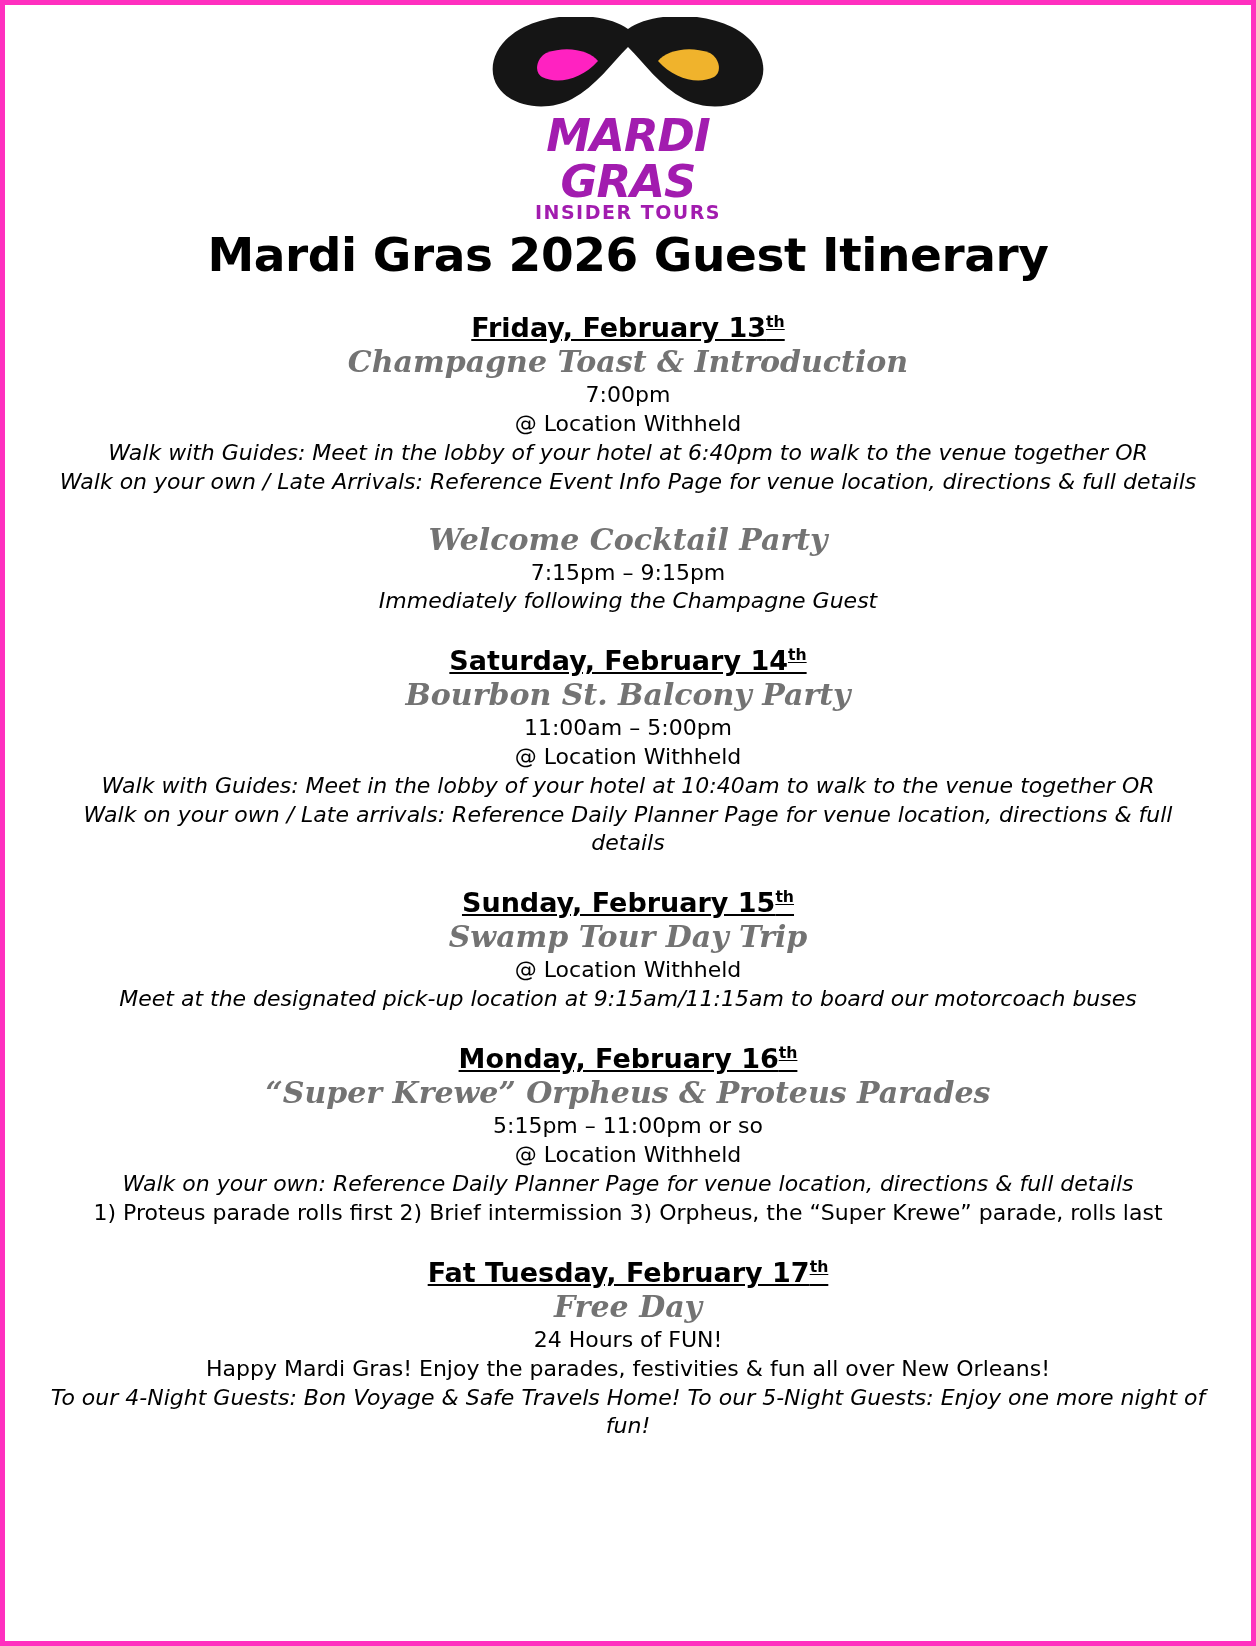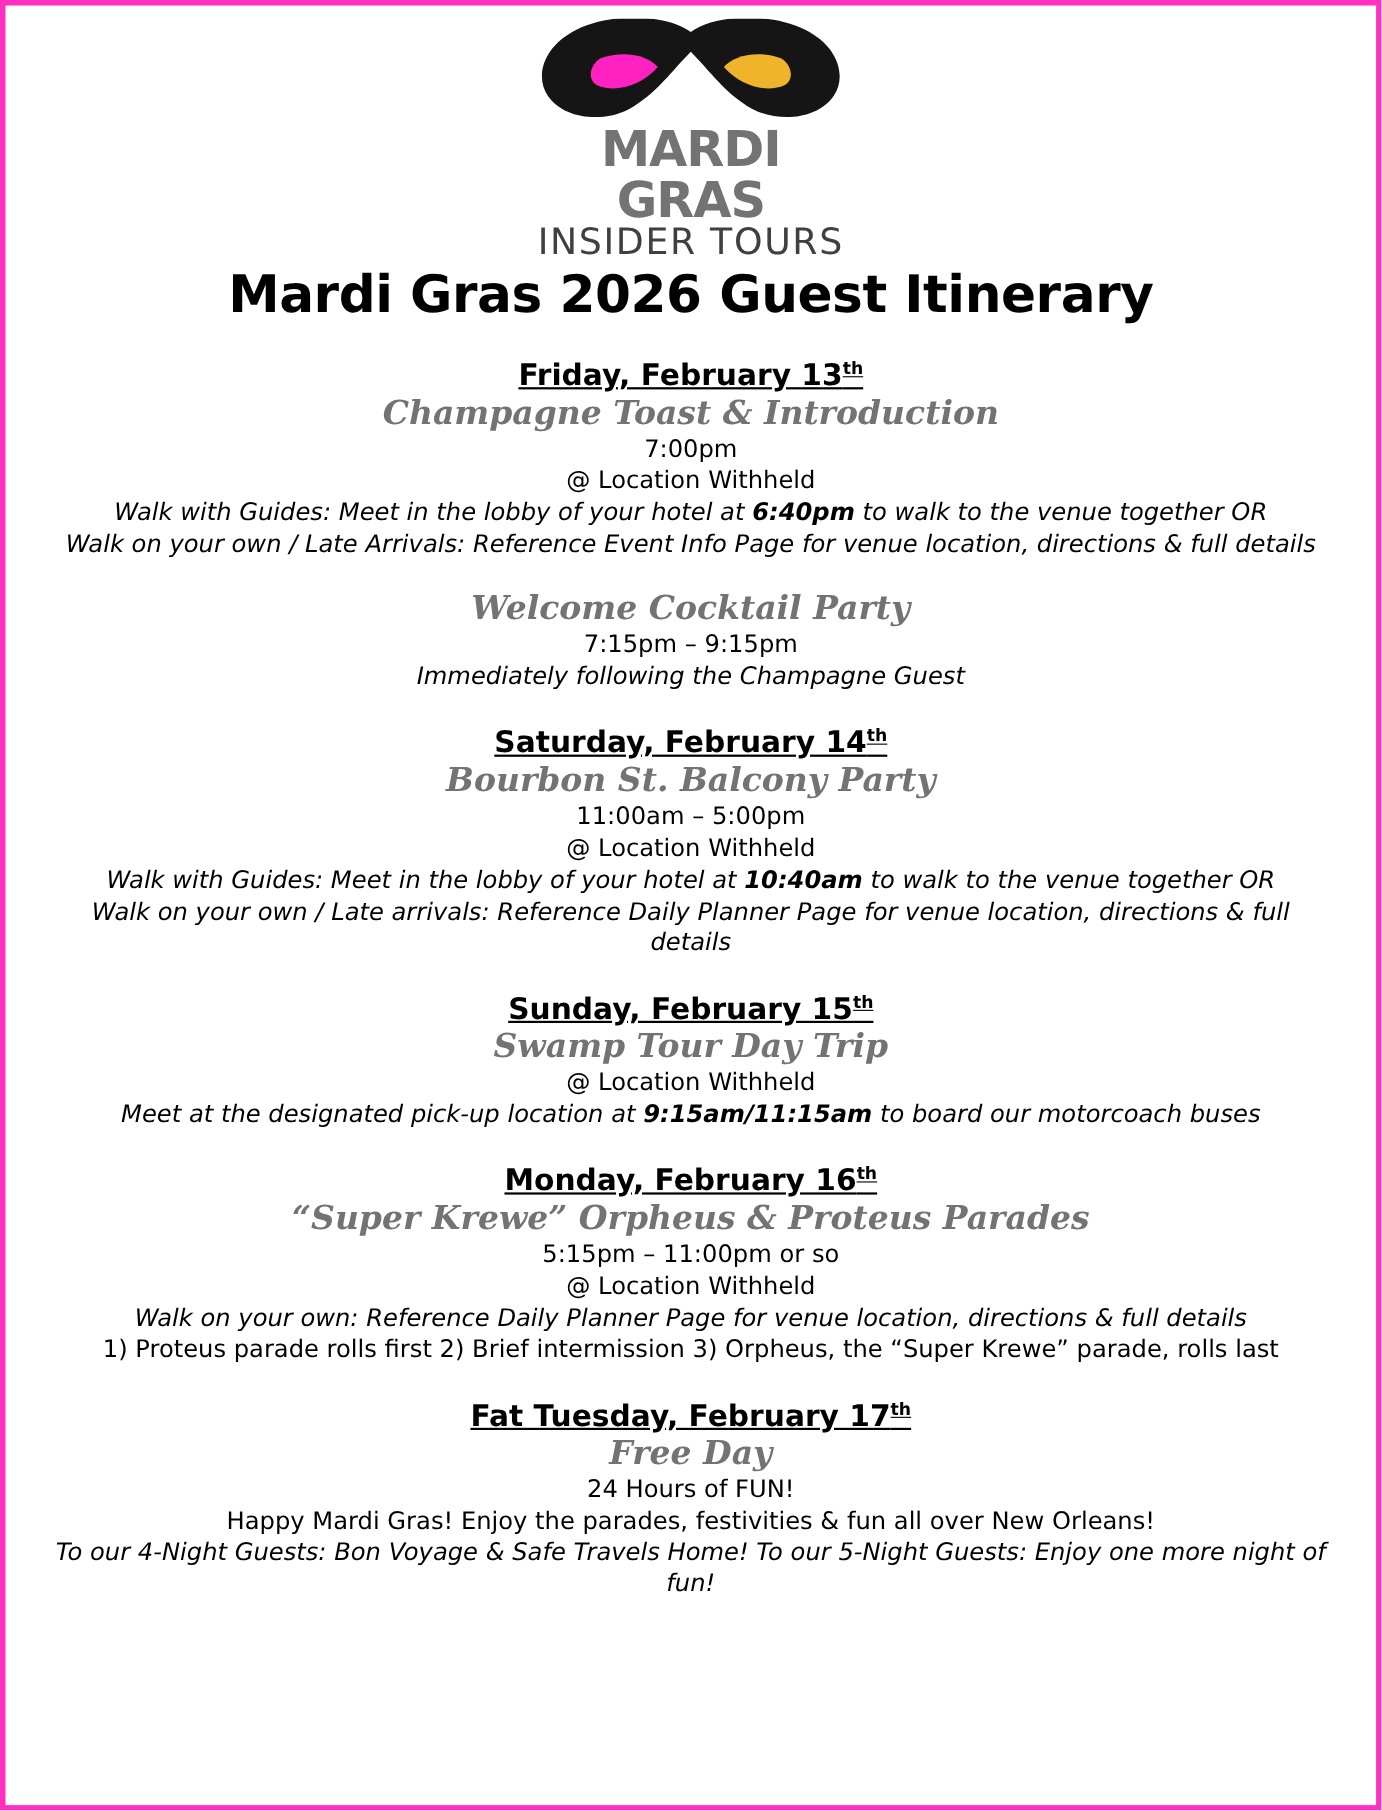--- a/index.html
+++ b/index.html
@@ -33,32 +33,33 @@
     width: 300px;
     text-align: center;
   }
   .logo-mask {
     display: block;
     margin: 0 auto;
   }
   .logo-title {
     font-family: "DejaVu Sans", sans-serif;
     font-weight: bold;
+    font-style: italic;
     font-size: 45px;
     letter-spacing: -1px;
-    color: #737373;
+    color: #a21caf;
     line-height: 1.02;
     margin-top: -4px;
   }
   .logo-sub {
     font-family: "DejaVu Sans", sans-serif;
-    font-weight: normal;
-    font-size: 33px;
+    font-weight: bold;
+    font-size: 19px;
     letter-spacing: 1.5px;
-    color: #404040;
+    color: #a21caf;
     line-height: 1.05;
     margin-top: -2px;
   }
 
   
   .doc-title {
     font-family: "DejaVu Sans", sans-serif;
     font-weight: bold;
     font-size: 47px;
     margin: 4px 0 0 0;
@@ -94,21 +95,21 @@
   .line {
     font-family: "DejaVu Sans", sans-serif;
     font-size: 22px;
     line-height: 1.27;
     margin-top: 1px;
   }
   .line.ital {
     font-style: italic;
   }
   .line b {
-    font-weight: bold;
+    font-weight: normal;
   }
   .sub-event {
     margin-top: 26px;
   }
 </style>
 </head>
 <body>
 
 <div class="page">
   <div class="inner">

